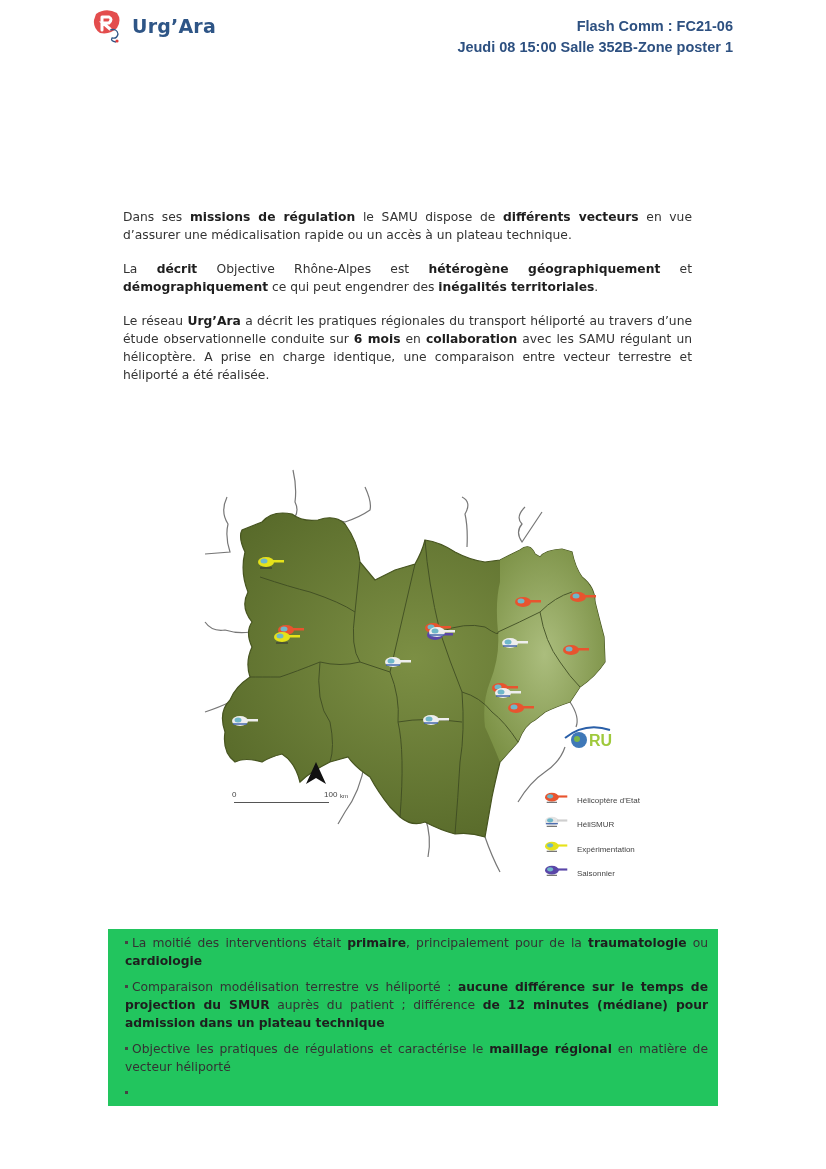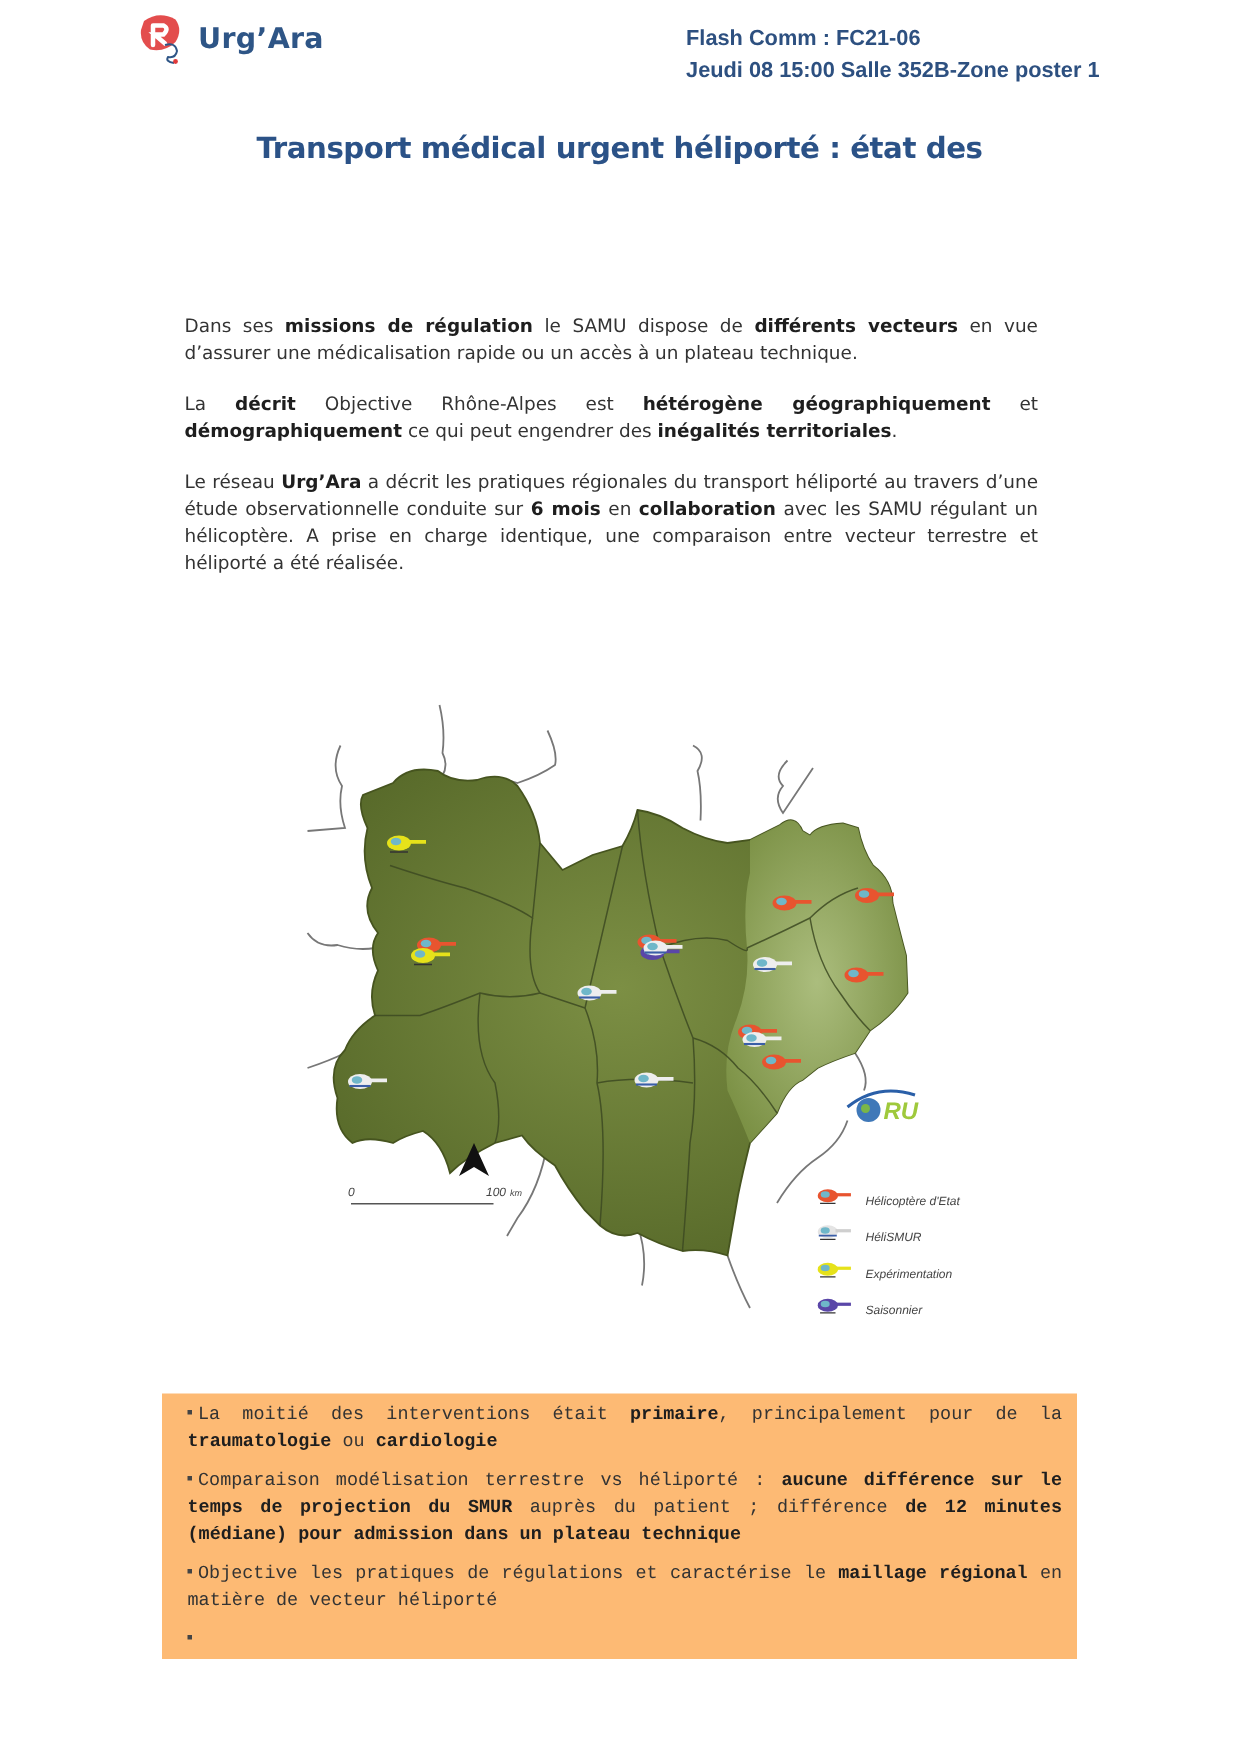--- a/index.html
+++ b/index.html
@@ -2,39 +2,39 @@
 <html><head>
 <meta charset="utf-8">
 <style>
   html, body { margin: 0; padding: 0; background: #ffffff; }
   body { width: 826px; height: 1169px; position: relative; overflow: hidden;
          font-family: "DejaVu Sans", sans-serif; color: #2b2b2b; }
   .logo { position: absolute; left: 90px; top: 8px; display: flex; align-items: center; }
   .logo-mark { width: 36px; height: 36px; position: relative; }
   .logo-text { font-family: "DejaVu Sans", sans-serif; font-weight: bold; font-size: 19px;
                color: #2e5586; margin-left: 6px; letter-spacing: 0.2px; }
-  .header-right { position: absolute; right: 93px; top: 16px; 
+  .header-right { position: absolute; right: 93px; top: 16px; text-align: right;
                   font-family: "Liberation Sans", sans-serif; font-weight: bold;
                   font-size: 14.5px; color: #2d5080; line-height: 21px; }
   .title { position: absolute; left: 120px; width: 586px; top: 86px; text-align: center;
            font-family: "DejaVu Sans", sans-serif; font-weight: bold; font-size: 19.5px;
            color: #2b5287; line-height: 25px; letter-spacing: -0.3px; }
   .intro { position: absolute; left: 123px; width: 569px; top: 192px;
            font-size: 12.3px; line-height: 18px; color: #333; }
   .intro p { margin: 16px 0 10px 0; text-align: justify; text-align-last: left; }
   .intro b, .box b { color: #1e1e1e; }
-  .map { position: absolute; left: 200px; top: 462px; width: 440px; height: 420px; font-style: italic; }
+  .map { position: absolute; left: 200px; top: 462px; width: 440px; height: 420px; }
   .legend { position: absolute; left: 545px; top: 780px; font-family: "Liberation Sans", sans-serif;
             font-size: 8px; color: #444; }
   .legend-item { display: flex; align-items: flex-end; height: 24.5px; }
   .legend-item .heli { width: 24px; height: 14px; margin-right: 8px; }
   .scale { position: absolute; left: 232px; top: 790px; font-family: "Liberation Sans", sans-serif;
            font-size: 8px; color: #444; }
   .box { position: absolute; left: 108px; top: 929px; width: 610px; height: 177px;
-         background: #fdba74; font-size: 12.3px; line-height: 18px; color: #333; font-family: Liberation Mono, monospace; }
+         background: #22c55e; font-size: 12.3px; line-height: 18px; color: #333; }
   .box ul { list-style: none; margin: 0; padding: 5px 10px 0 17px; }
   .box li { position: relative; padding-left: 0; margin-bottom: 8px; text-align: justify; text-align-last: left; }
   .box li .bullet { display: inline-block; width: 3px; height: 3px; background: #444;
                     margin-right: 4px; vertical-align: middle; position: relative; top: -1px; }
 </style>
 </head>
 <body>
 
 <div class="logo">
   <div class="logo-mark">
@@ -47,21 +47,20 @@
   </div>
   <span class="logo-text">Urg’Ara</span>
 </div>
 
 <div class="header-right">
   <div>Flash Comm : FC21-06</div>
   <div>Jeudi 08 15:00 Salle 352B-Zone poster 1</div>
 </div>
 
 <div class="title">
-  <div>Transport médical urgent héliporté : état des</div>
 </div>
 
 <div class="intro">
   <p><span>Dans ses </span><b>missions de régulation</b><span> le SAMU dispose de </span><b>différents vecteurs</b><span> en vue d’assurer une médicalisation rapide ou un accès à un plateau technique.</span></p>
   <p><span>La </span><b>décrit</b><span> Objective Rhône-Alpes est </span><b>hétérogène géographiquement</b><span> et </span><b>démographiquement</b><span> ce qui peut engendrer des </span><b>inégalités territoriales</b><span>.</span></p>
   <p><span>Le réseau </span><b>Urg’Ara</b><span> a décrit les pratiques régionales du transport héliporté au travers d’une étude observationnelle conduite sur </span><b>6 mois</b><span> en </span><b>collaboration</b><span> avec les SAMU régulant un hélicoptère. A prise en charge identique, une comparaison entre vecteur terrestre et héliporté a été réalisée.</span></p>
 </div>
 
 <div class="map">
   <svg width="440" height="420" viewBox="0 0 440 420">

